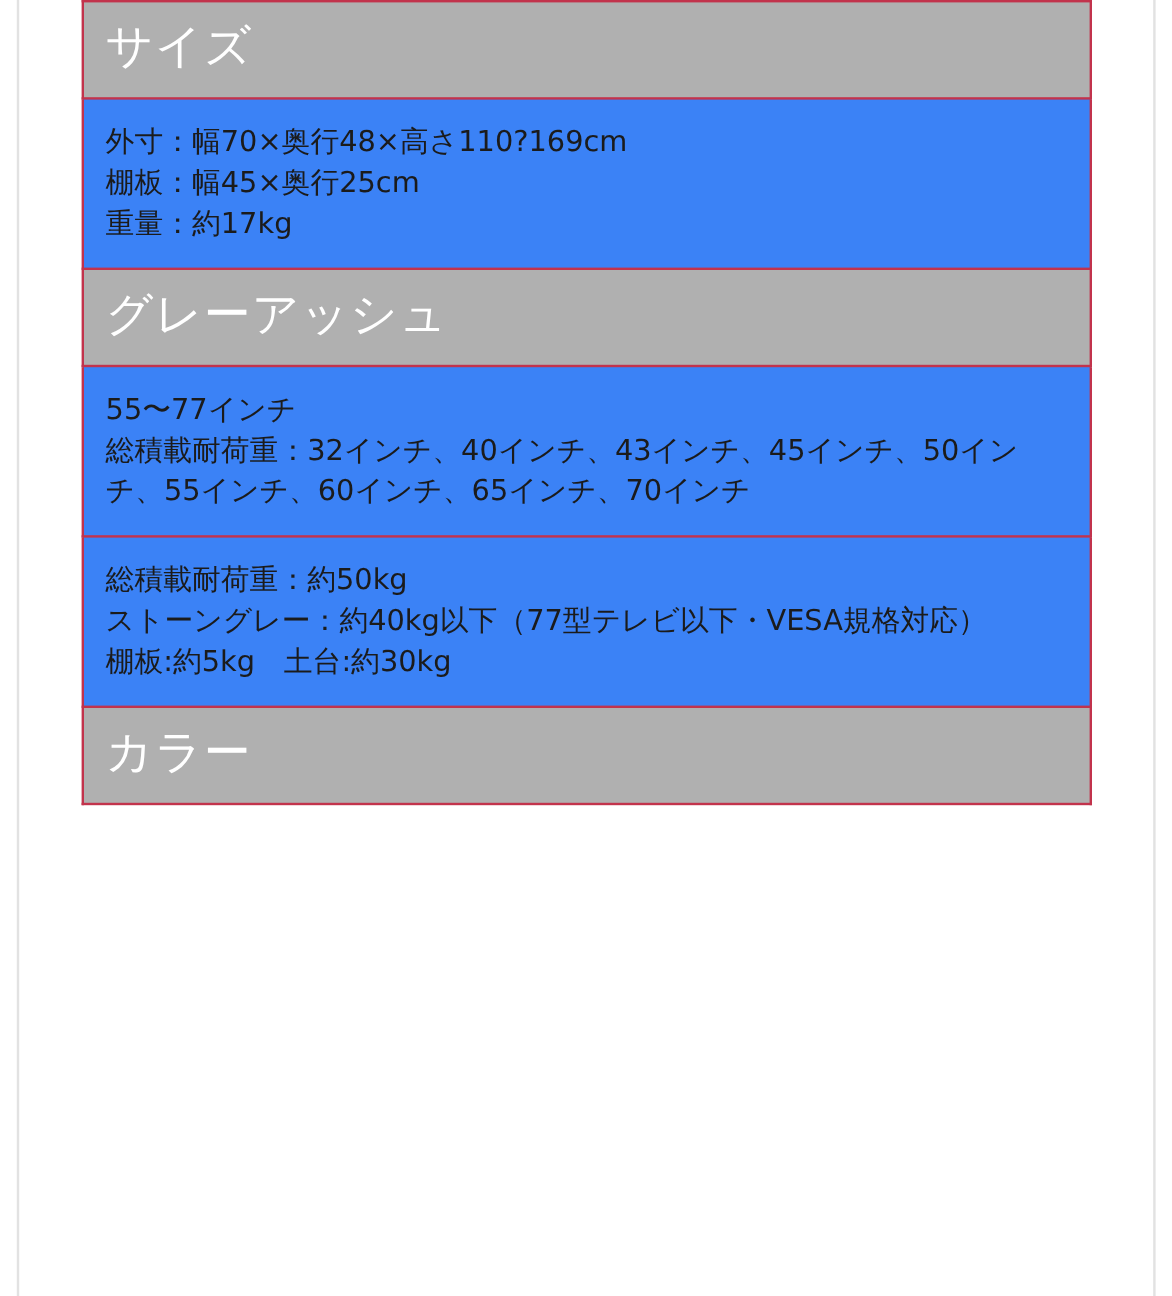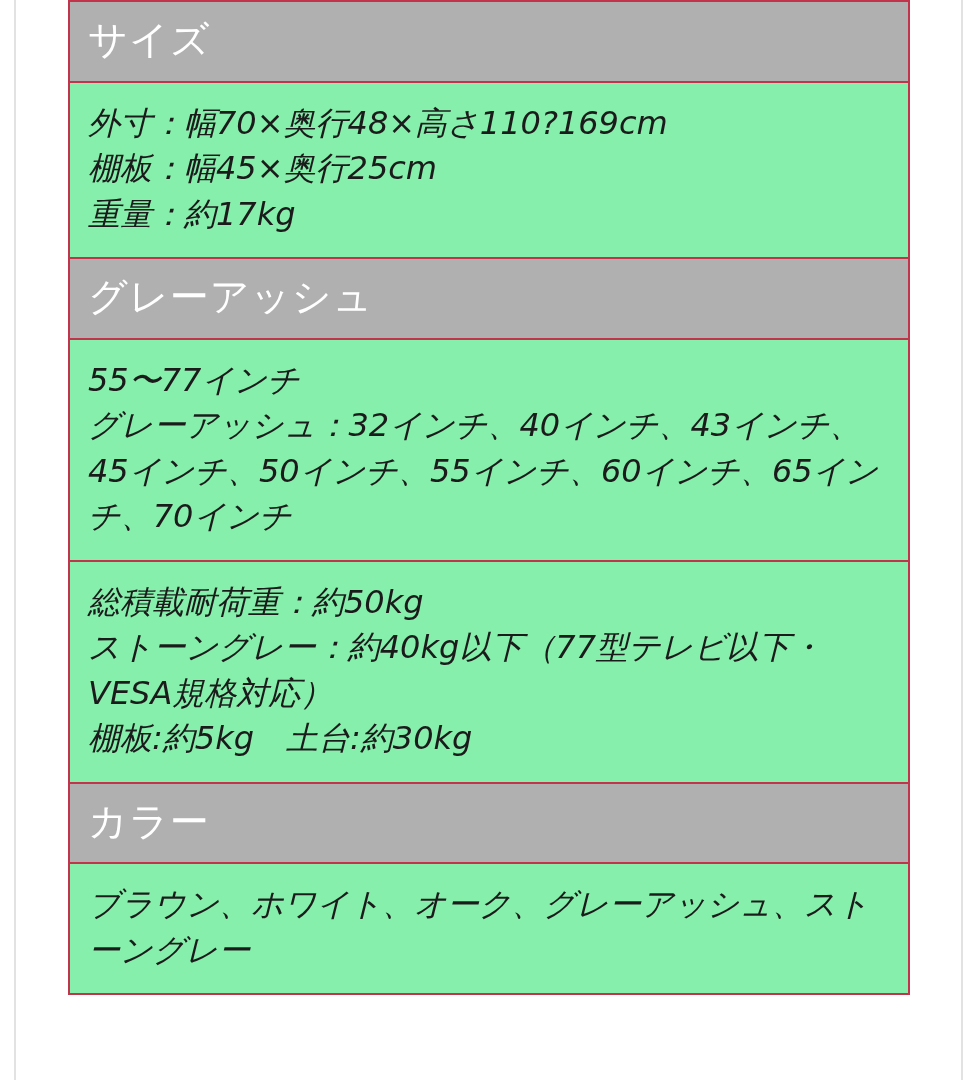--- a/index.html
+++ b/index.html
@@ -55,29 +55,28 @@
     letter-spacing: 1px;
     padding: 16px 18px 18px 18px;
     border-left: 2px solid #c2334c;
     border-right: 2px solid #c2334c;
     border-top: 2px solid #c2334c;
     border-bottom: 2px solid #c2334c;
     line-height: 1.15;
     margin-top: 18px;
   }
   .spec-table .brow td {
-    background: #86efac;
+    background: #3b82f6;
     color: #1b1b1b;
-    font-size: 32px;
+    font-size: 24px;
     padding: 18px 20px 20px 18px;
     border-left: 2px solid #c2334c;
     border-right: 2px solid #c2334c;
     border-bottom: 2px solid #c2334c;
     line-height: 1.42;
-    font-style: italic;
   }
   .line {
     display: block;
     white-space: pre-wrap;
   }
 </style>
 </head>
 <body>
 
 <div class="page">
@@ -97,36 +96,31 @@
           <span class="line">重量：約17kg</span>
         </td>
       </tr>
 
       <tr class="hrow">
         <td>グレーアッシュ</td>
       </tr>
       <tr class="brow">
         <td>
           <span class="line">55〜77インチ</span>
-          <span class="line">グレーアッシュ：32インチ、40インチ、43インチ、45インチ、50インチ、55インチ、60インチ、65インチ、70インチ</span>
+          <span class="line">総積載耐荷重：32インチ、40インチ、43インチ、45インチ、50インチ、55インチ、60インチ、65インチ、70インチ</span>
         </td>
       </tr>
 
       <tr class="brow">
         <td>
           <span class="line">総積載耐荷重：約50kg</span>
           <span class="line">ストーングレー：約40kg以下（77型テレビ以下・VESA規格対応）</span>
           <span class="line">棚板:約5kg　土台:約30kg</span>
         </td>
       </tr>
 
       <tr class="hrow">
         <td>カラー</td>
       </tr>
-      <tr class="brow">
-        <td>
-          <span class="line">ブラウン、ホワイト、オーク、グレーアッシュ、ストーングレー</span>
-        </td>
-      </tr>
     </tbody>
   </table>
 
 </div>
 
 </body></html>

